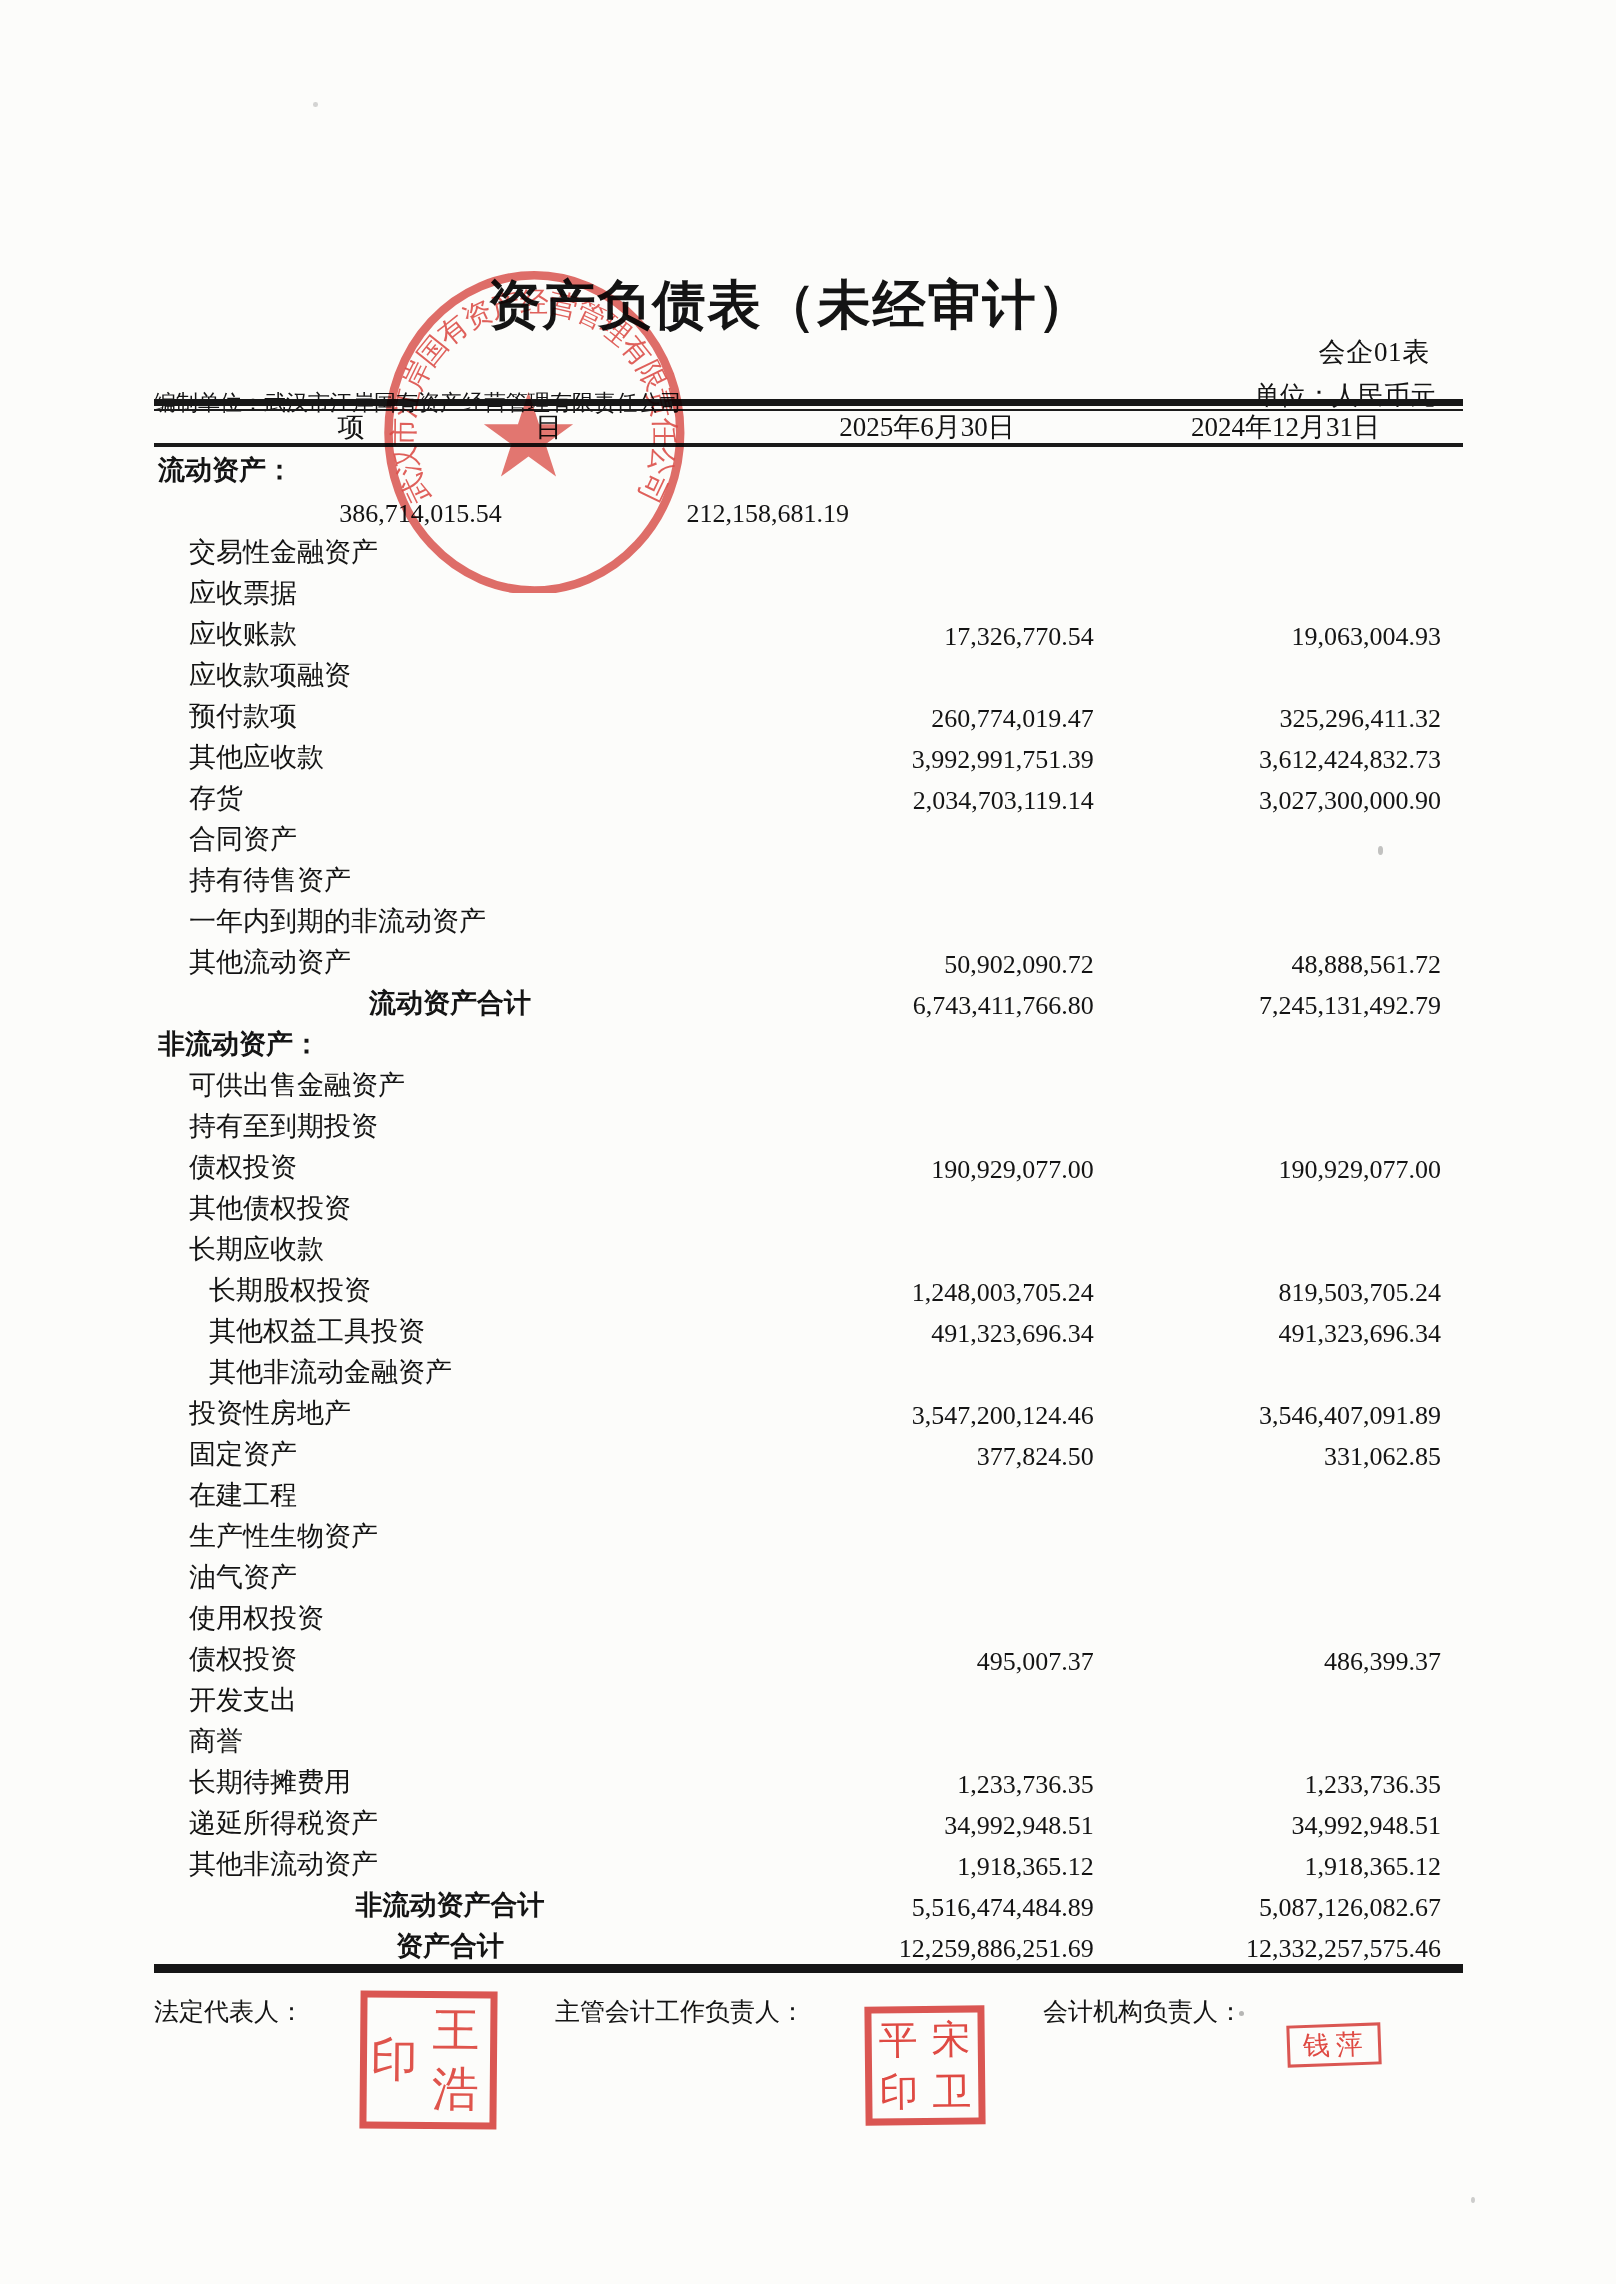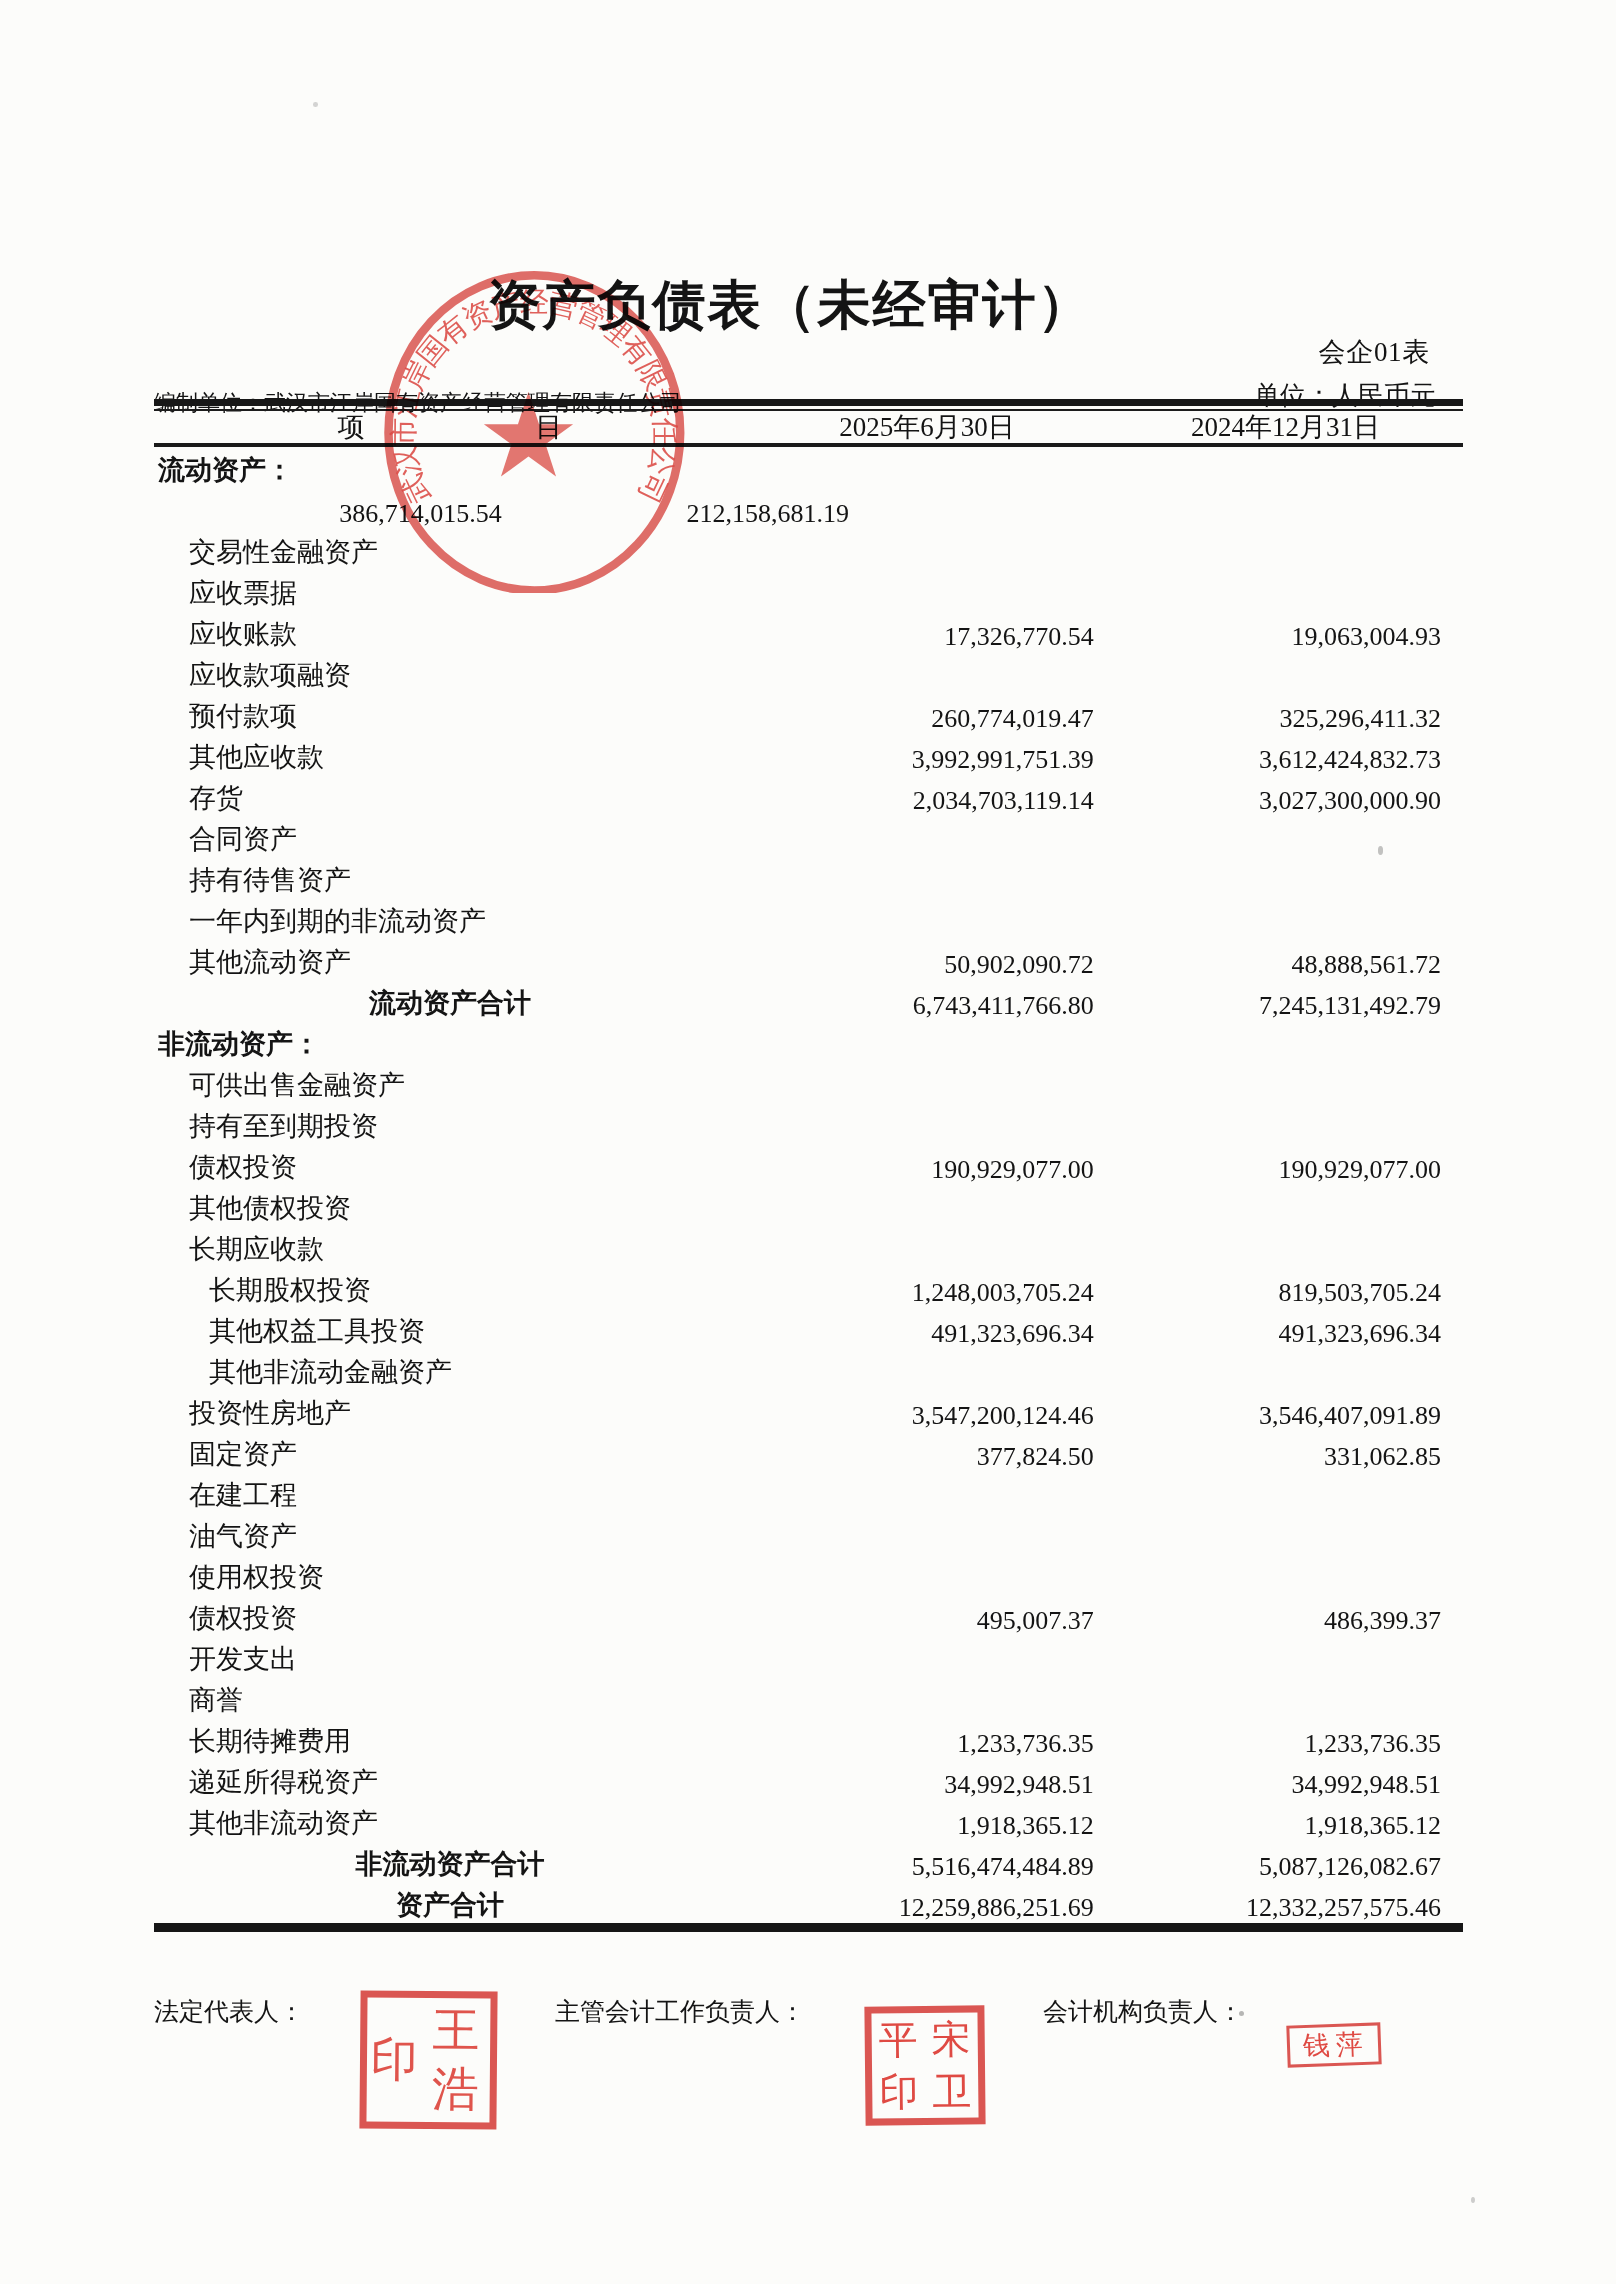--- a/index.html
+++ b/index.html
@@ -228,20 +228,25 @@
     <div class="cell c-label">固定资产</div>
     <div class="cell c-v1">377,824.50</div>
     <div class="cell c-v2">331,062.85</div>
   </div>
       <div class="trow t-item">
     <div class="cell c-label">在建工程</div>
     <div class="cell c-v1"></div>
     <div class="cell c-v2"></div>
   </div>
       <div class="trow t-item">
+    <div class="cell c-label">生产性生物资产</div>
+    <div class="cell c-v1"></div>
+    <div class="cell c-v2"></div>
+  </div>
+      <div class="trow t-item">
     <div class="cell c-label">油气资产</div>
     <div class="cell c-v1"></div>
     <div class="cell c-v2"></div>
   </div>
       <div class="trow t-item">
     <div class="cell c-label">使用权投资</div>
     <div class="cell c-v1"></div>
     <div class="cell c-v2"></div>
   </div>
       <div class="trow t-item">

